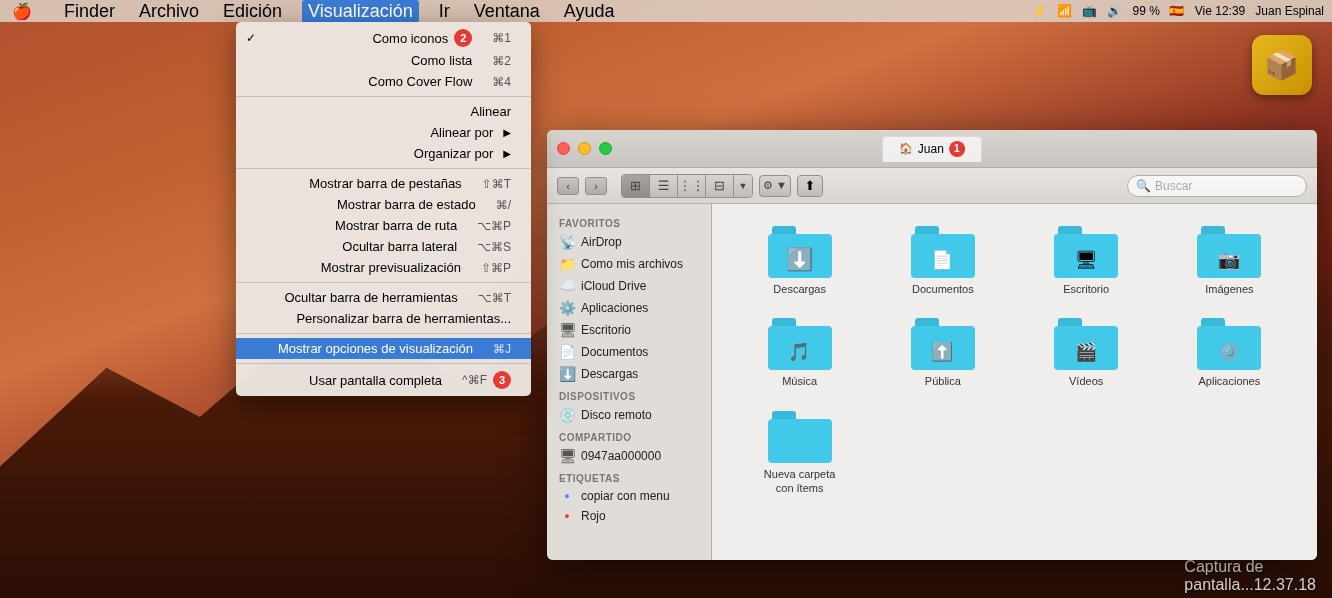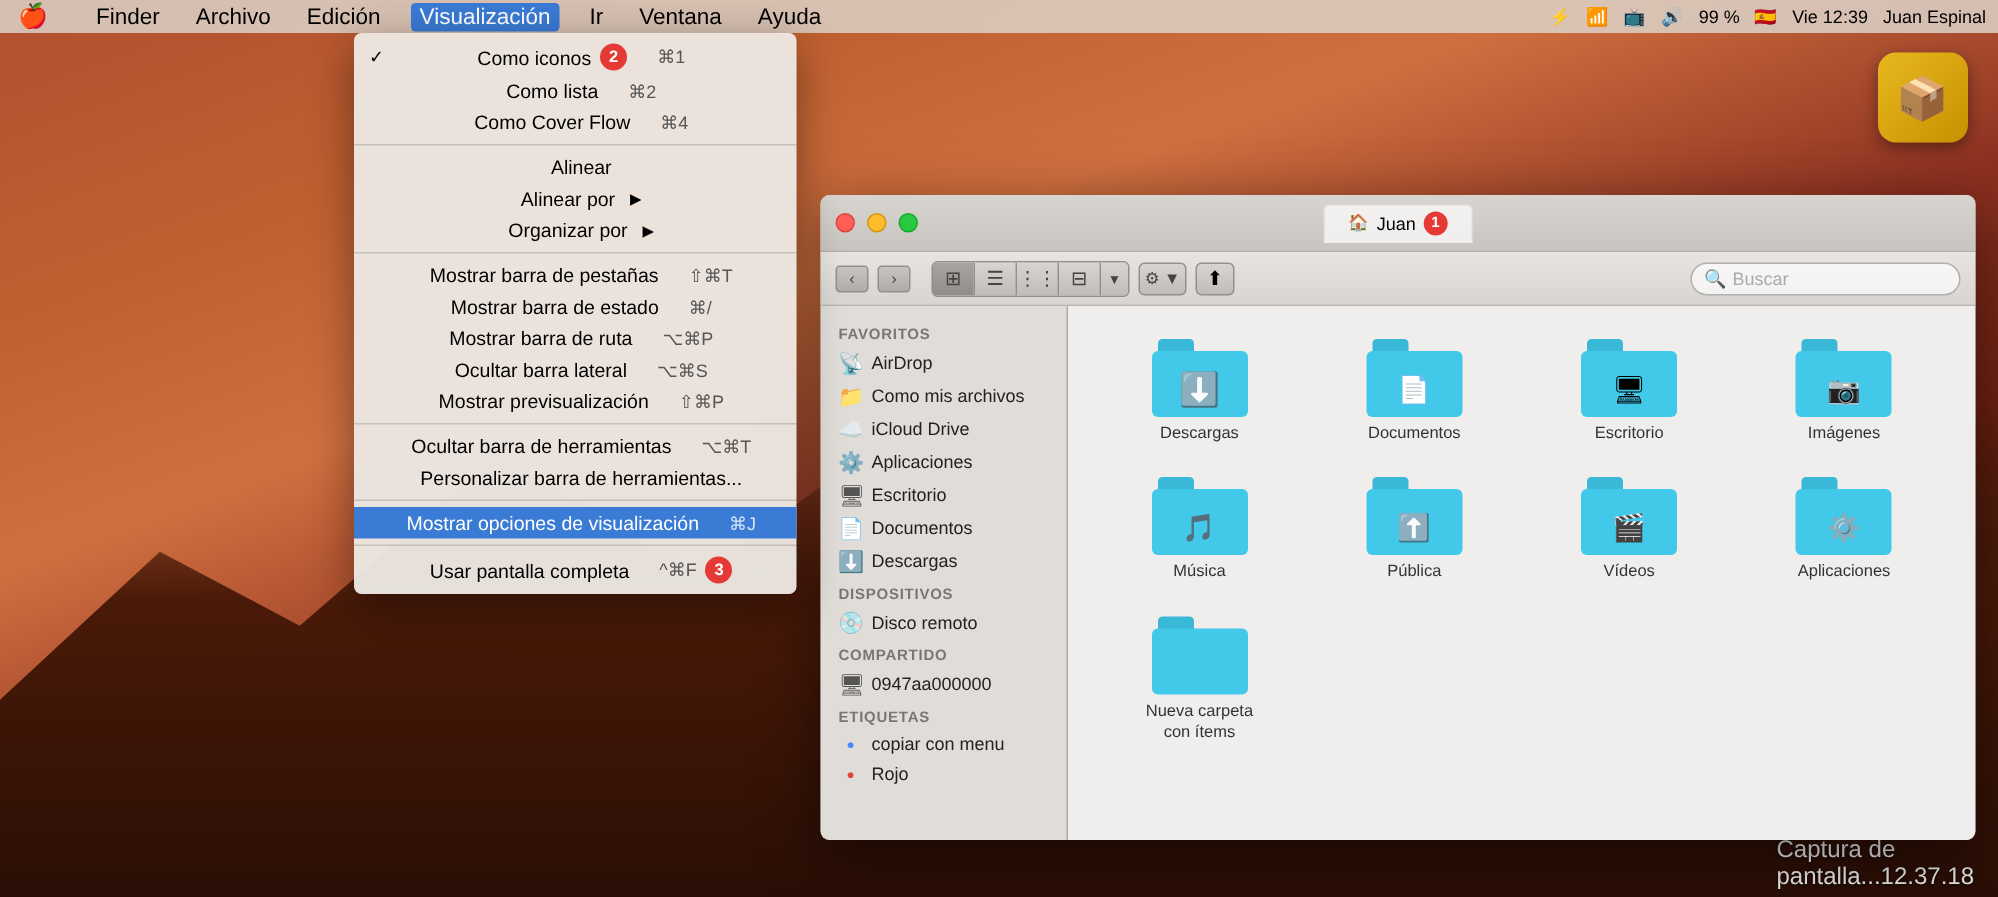--- a/index.html
+++ b/index.html
@@ -42,21 +42,21 @@
       font-size: 13px;
       z-index: 100;
     }
     .menubar-left {
       display: flex;
       align-items: center;
       gap: 16px;
     }
     .menubar-item {
       cursor: pointer;
-      font-size: 15px;
+      font-size: 18px;
       color: #000;
       padding: 0 4px;
       white-space: nowrap;
     }
     .menubar-item.active {
       background: #3a7bd5;
       color: #fff;
       border-radius: 3px;
       padding: 1px 6px;
     }
@@ -87,21 +87,21 @@
       z-index: 200;
       padding: 4px 0;
       font-size: 13px;
     }
     .menu-item {
       padding: 3px 20px 3px 28px;
       color: #000;
       cursor: pointer;
       display: flex;
       align-items: center;
-      justify-content: center;
+      justify-content: flex-end;
       position: relative;
       white-space: nowrap;
     }
     .menu-item.highlighted {
       background: #3a7bd5;
       color: #fff;
     }
     .menu-item.checked::before {
       content: '✓';
       position: absolute;

